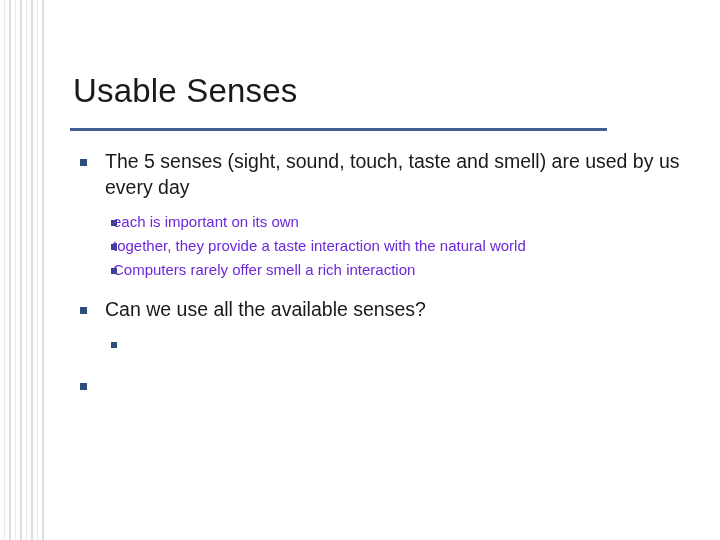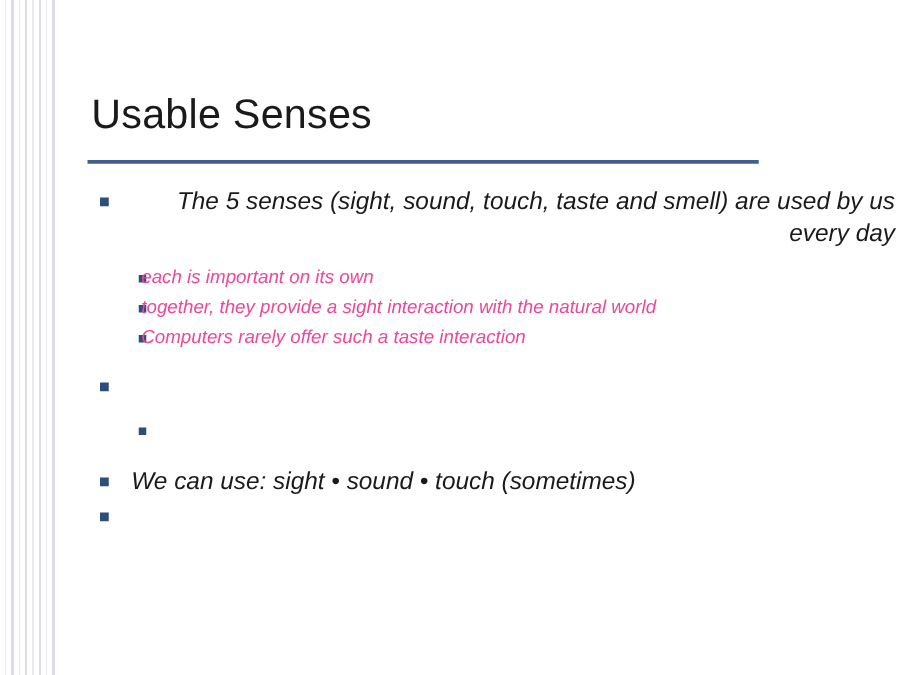--- a/index.html
+++ b/index.html
@@ -12,21 +12,20 @@
     overflow: hidden;
     font-family: "Liberation Sans", sans-serif;
     background: #ffffff;
   }
   .slide {
     position: relative;
     width: 720px;
     height: 516px;
     background: #ffffff;
     box-sizing: border-box;
-    text-align: right;
   }
   
   .stripes {
     position: absolute;
     left: 0;
     top: 0;
     width: 46px;
     height: 540px;
     background:
       repeating-linear-gradient(
@@ -68,21 +67,20 @@
     top: 128px;
     width: 537px;
     height: 3px;
     background: #3f5f8f;
   }
   .body {
     position: absolute;
     left: 10px;
     top: 148px;
     right: 4px;
-    font-style: italic;
   }
   .bullet-row {
     display: flex;
     align-items: flex-start;
   }
   .lvl1 {
     margin-bottom: 2px;
   }
   .lvl1 .marker {
     width: 35px;
@@ -108,21 +106,21 @@
     text-align: left;
     padding-left: 33px;
     box-sizing: border-box;
   }
   .lvl2 {
     margin-left: 8px;
   }
   .lvl2 .text {
     font-size: 15px;
     line-height: 24px;
-    color: #ec4899;
+    color: #6d28d9;
   }
   .sq {
     display: inline-block;
     width: 7px;
     height: 7px;
     background: #2d4d7a;
     vertical-align: middle;
   }
   .sq-sm {
     display: inline-block;
@@ -158,47 +156,44 @@
 
       <div class="gap-sm"></div>
 
       <div class="bullet-row lvl2">
         <div class="marker"><span class="sq-sm"></span></div>
         <div class="text">each is important on its own</div>
       </div>
 
       <div class="bullet-row lvl2">
         <div class="marker"><span class="sq-sm"></span></div>
-        <div class="text nowrap">together, they provide a sight interaction with the natural world</div>
+        <div class="text nowrap">together, they provide a taste interaction with the natural world</div>
       </div>
 
       <div class="bullet-row lvl2">
         <div class="marker"><span class="sq-sm"></span></div>
-        <div class="text">Computers rarely offer such a taste interaction</div>
+        <div class="text">Computers rarely offer smell a rich interaction</div>
       </div>
 
       <div class="gap-md"></div>
 
       <div class="bullet-row lvl1">
         <div class="marker"><span class="sq"></span></div>
+        <div class="text">Can we use all the available senses?</div>
       </div>
 
       <div class="gap-sm"></div>
 
 
       <div class="bullet-row lvl2">
         <div class="marker"><span class="sq-sm"></span></div>
       </div>
 
       <div class="gap-lg"></div>
 
-      <div class="bullet-row lvl1">
-        <div class="marker"><span class="sq"></span></div>
-        <div class="text">We can use:  sight • sound • touch (sometimes)</div>
-      </div>
 
       <div class="bullet-row lvl1">
         <div class="marker"><span class="sq"></span></div>
       </div>
 
     </div>
   </div>
 </div>
 
 </body></html>

